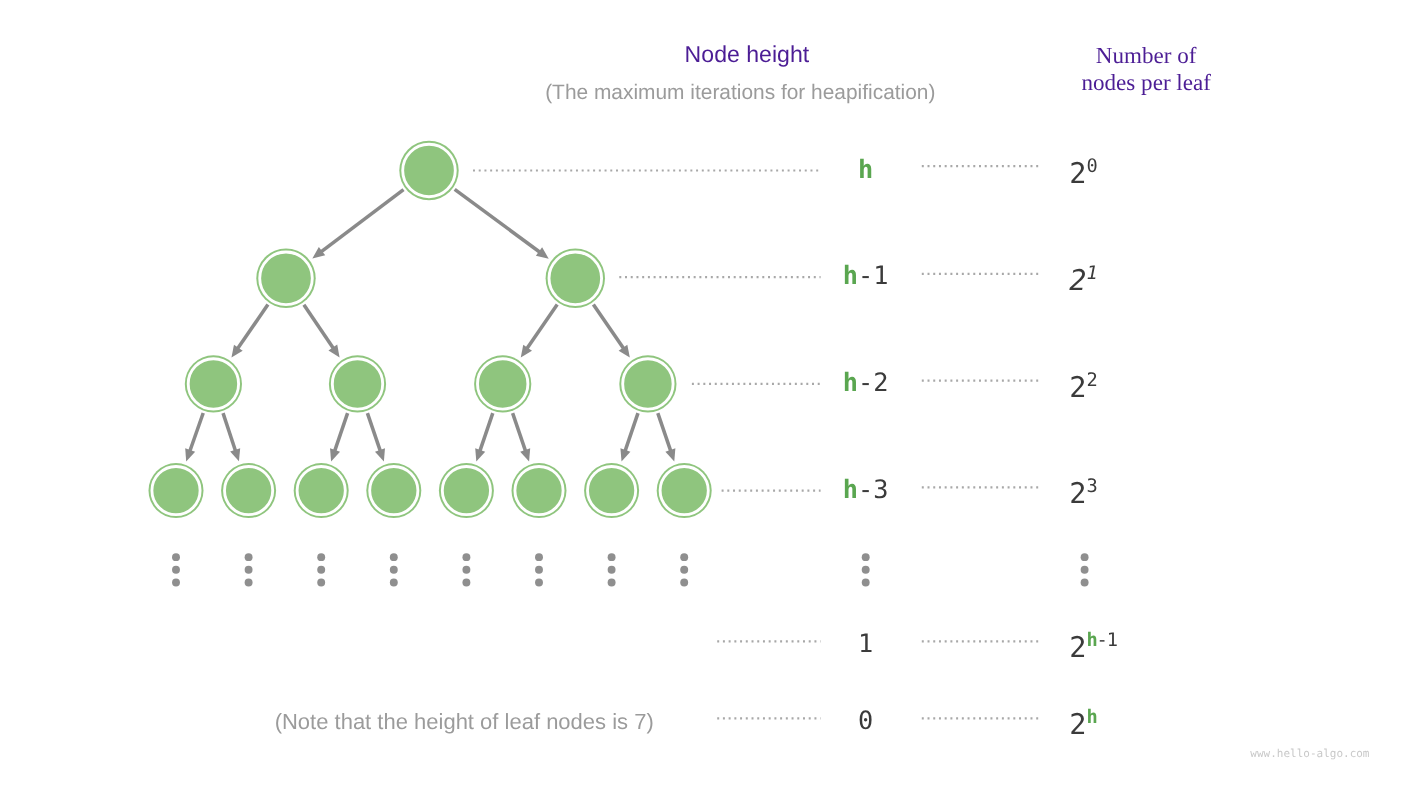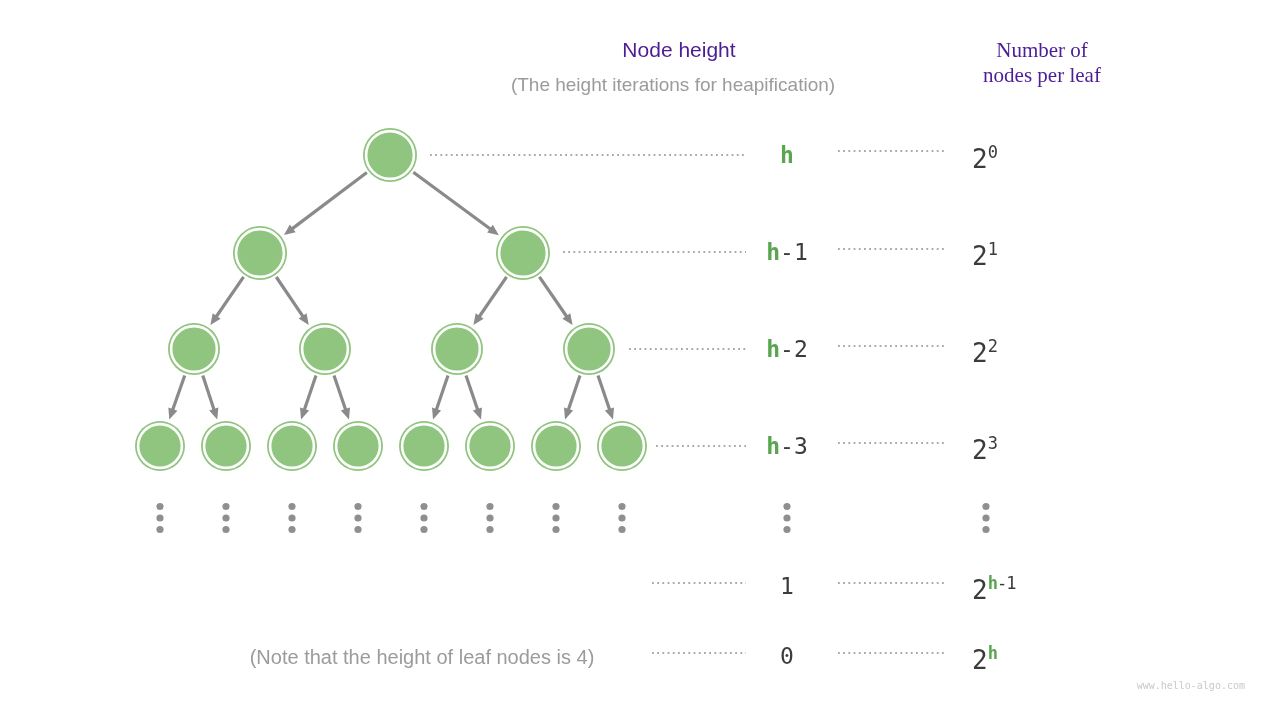--- a/index.html
+++ b/index.html
@@ -138,35 +138,35 @@
     <circle cx="622" cy="529.5" r="3.6" fill="#8f8f8f"></circle>
     <circle cx="787" cy="506.5" r="3.6" fill="#8f8f8f"></circle>
     <circle cx="787" cy="518" r="3.6" fill="#8f8f8f"></circle>
     <circle cx="787" cy="529.5" r="3.6" fill="#8f8f8f"></circle>
     <circle cx="986" cy="506.5" r="3.6" fill="#8f8f8f"></circle>
     <circle cx="986" cy="518" r="3.6" fill="#8f8f8f"></circle>
     <circle cx="986" cy="529.5" r="3.6" fill="#8f8f8f"></circle>
   </svg>
 
 <div class="abs center-xy title" style="left:679px;top:50px;">Node height</div>
-<div class="abs center-xy subtitle" style="left:673px;top:85px;">(The height iterations for heapification)</div>
+<div class="abs center-xy subtitle" style="left:673px;top:85px;">(The maximum iterations for heapification)</div>
 <div class="abs center-xy title" style="left:1042px;top:63px;font-family:Liberation Serif, serif;">
   <div>Number of</div>
   <div>nodes per leaf</div>
 </div>
 
-<div class="abs center-xy note" style="left:422px;top:657px;">(Note that the height of leaf nodes is 4)</div>
+<div class="abs center-xy note" style="left:422px;top:657px;">(Note that the height of leaf nodes is 7)</div>
 
 <div class="abs watermark" style="right:35px;top:680px;">www.hello-algo.com</div>
 
 <div id="labels">
     <div class="hlabel" style="left: 787px; top: 155px;"><span class="grn">h</span></div>
     <div class="clabel" style="left: 972px; top: 155px;"><span class="drk">2</span><span class="sup"><span class="drk">0</span></span></div>
     <div class="hlabel" style="left: 787px; top: 252px;"><span class="grn">h</span><span class="drk">-1</span></div>
-    <div class="clabel" style="left: 972px; top: 252px;"><span class="drk">2</span><span class="sup"><span class="drk">1</span></span></div>
+    <div class="clabel" style="left: 972px; top: 252px; font-style: italic;"><span class="drk">2</span><span class="sup"><span class="drk">1</span></span></div>
     <div class="hlabel" style="left: 787px; top: 349px;"><span class="grn">h</span><span class="drk">-2</span></div>
     <div class="clabel" style="left: 972px; top: 349px;"><span class="drk">2</span><span class="sup"><span class="drk">2</span></span></div>
     <div class="hlabel" style="left: 787px; top: 446px;"><span class="grn">h</span><span class="drk">-3</span></div>
     <div class="clabel" style="left: 972px; top: 446px;"><span class="drk">2</span><span class="sup"><span class="drk">3</span></span></div>
     <div class="hlabel" style="left: 787px; top: 586px;"><span class="drk">1</span></div>
     <div class="clabel" style="left: 972px; top: 586px;"><span class="drk">2</span><span class="sup"><span class="grn">h</span><span class="drk">-1</span></span></div>
     <div class="hlabel" style="left: 787px; top: 656px;"><span class="drk">0</span></div>
     <div class="clabel" style="left: 972px; top: 656px;"><span class="drk">2</span><span class="sup"><span class="grn">h</span></span></div>
   </div>
 

